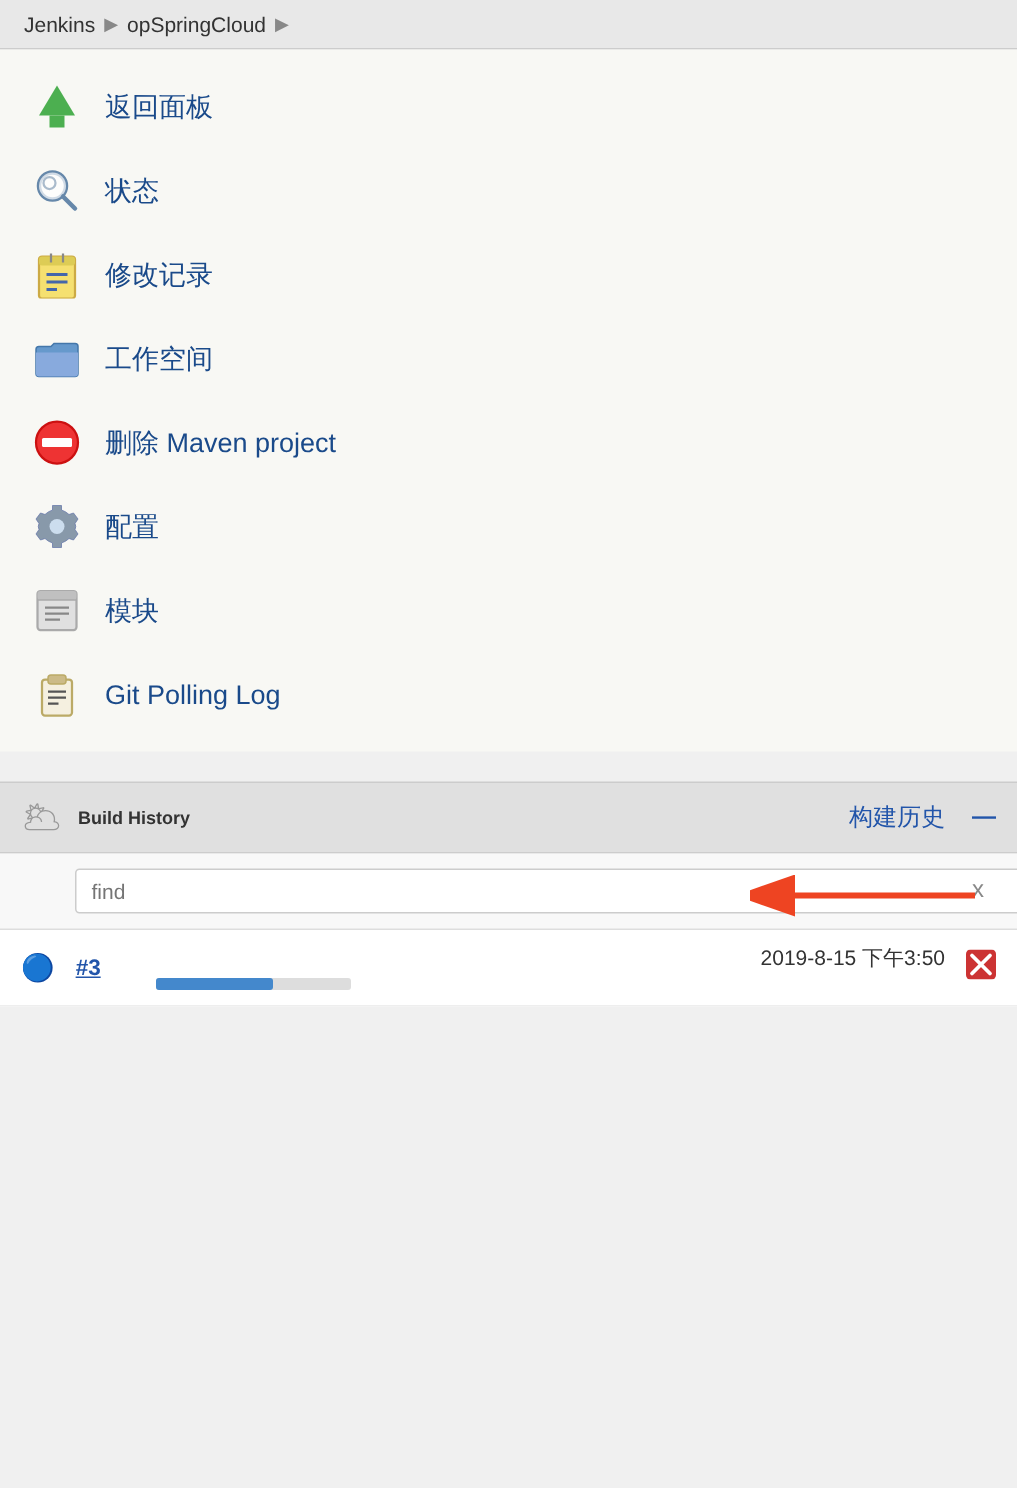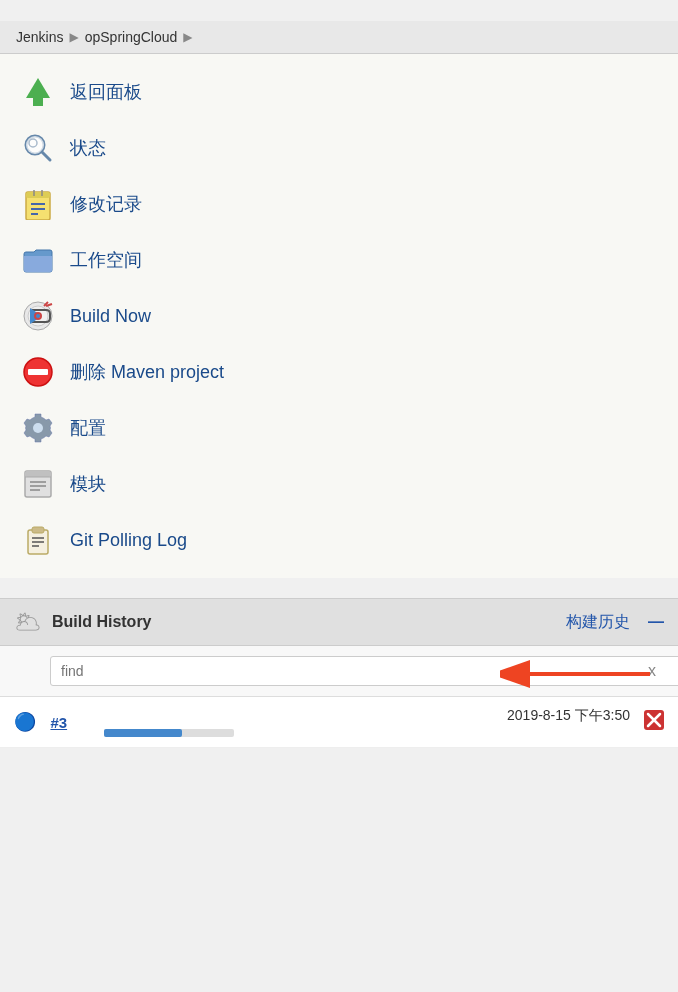--- a/index.html
+++ b/index.html
@@ -13,21 +13,20 @@
     
     .breadcrumb {
       display: flex;
       align-items: center;
       background: #e8e8e8;
       padding: 8px 16px;
       font-size: 14px;
       color: #333;
       border-bottom: 1px solid #ccc;
       gap: 6px;
-      margin-top: 21px;
     }
     .breadcrumb-arrow {
       color: #888;
       font-size: 12px;
     }
 
     
     .main-content {
       background: #f8f8f4;
       padding: 10px 0;
@@ -65,21 +64,21 @@
     }
     .build-history-header {
       display: flex;
       align-items: center;
       padding: 10px 14px;
       background: #e0e0e0;
       border-bottom: 1px solid #ccc;
       gap: 10px;
     }
     .build-history-title {
-      font-size: 16px;
+      font-size: 12px;
       font-weight: bold;
       color: #333;
       flex: 1;
     }
     .build-history-link {
       color: #2255aa;
       font-size: 16px;
       text-decoration: none;
       margin-right: 8px;
     }
@@ -219,34 +218,20 @@
   <div class="menu-item">
     <div class="icon-wrap">
       <svg class="svg-icon" viewBox="0 0 32 32">
         <path d="M2,10 Q2,8 4,8 L12,8 L14,6 L28,6 Q30,6 30,8 L30,26 Q30,28 28,28 L4,28 Q2,28 2,26 Z" fill="#6699cc" stroke="#4477aa" stroke-width="1"></path>
         <path d="M2,12 L30,12 L30,26 Q30,28 28,28 L4,28 Q2,28 2,26 Z" fill="#88aadd"></path>
       </svg>
     </div>
     <span class="label">工作空间</span>
   </div>
 
-  <div class="menu-item">
-    <div class="icon-wrap">
-      <svg class="svg-icon" viewBox="0 0 32 32">
-        <circle cx="16" cy="16" r="14" fill="#e8e8e8" stroke="#aaa" stroke-width="1"></circle>
-        <circle cx="16" cy="16" r="10" fill="#f0f0f0" stroke="#ccc" stroke-width="1"></circle>
-        <path d="M10,10 L24,10 Q28,10 28,14 L28,18 Q28,22 24,22 L10,22" fill="none" stroke="#555" stroke-width="2"></path>
-        <polygon points="8,8 8,24 20,16" fill="#4488cc"></polygon>
-        <circle cx="16" cy="16" r="3" fill="none" stroke="#cc4444" stroke-width="2"></circle>
-        <line x1="22" y1="6" x2="26" y2="2" stroke="#cc4444" stroke-width="2"></line>
-        <line x1="24" y1="6" x2="30" y2="4" stroke="#cc4444" stroke-width="2"></line>
-      </svg>
-    </div>
-    <span class="label">Build Now</span>
-  </div>
 
   <div class="menu-item">
     <div class="icon-wrap">
       <svg class="svg-icon" viewBox="0 0 32 32">
         <circle cx="16" cy="16" r="14" fill="#ee3333" stroke="#cc1111" stroke-width="1.5"></circle>
         <rect x="6" y="13" width="20" height="6" rx="1" fill="white"></rect>
       </svg>
     </div>
     <span class="label">删除 Maven project</span>
   </div>

